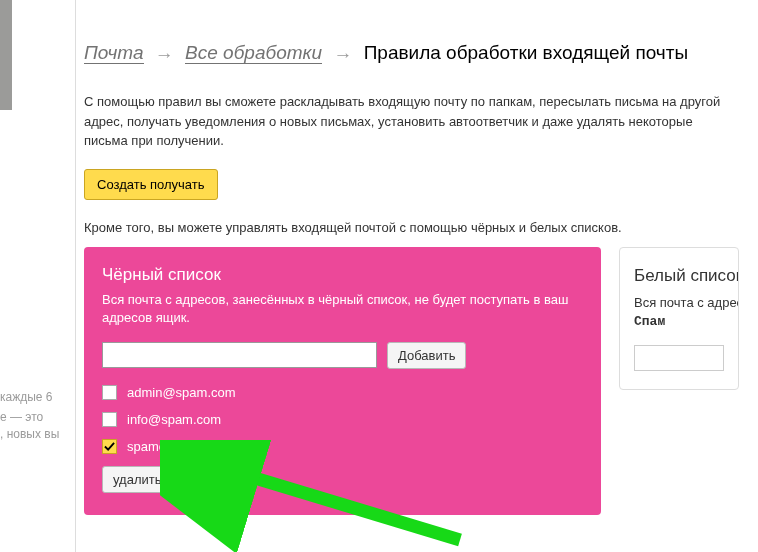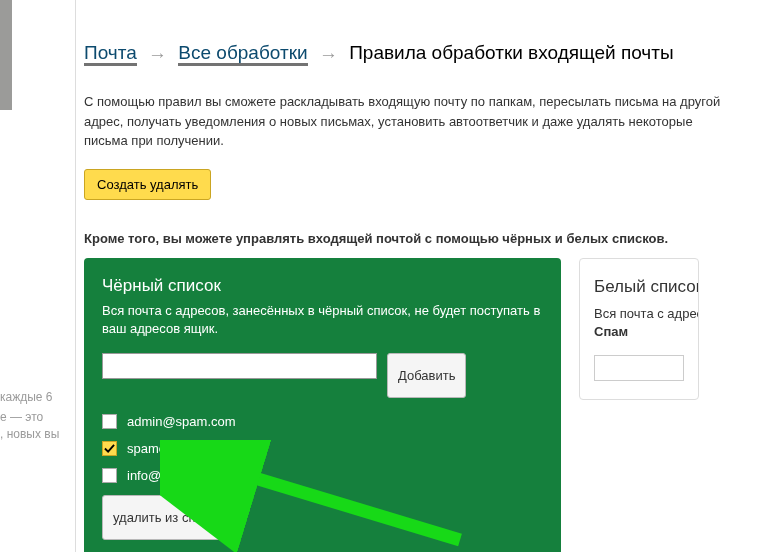--- a/index.html
+++ b/index.html
@@ -43,24 +43,25 @@
     left: 84px; right: 0; top: 0;
     padding: 0;
   }
 
   .breadcrumb {
     padding: 42px 0 10px 0;
     font-size: 19px;
     color: #000;
   }
   .breadcrumb .link {
-    color: #0c4a6e;
-    border-bottom: 3px solid #737373;
+    color: #737373;
+    border-bottom: 1px solid #737373;
     text-decoration: none;
     cursor: pointer;
+    font-style: italic;
   }
   .breadcrumb .arrow {
     color: #999;
     margin: 0 6px;
   }
   .breadcrumb .current { color: #000; text-align: center; }
 
   .intro {
     margin-top: 18px;
     font-size: 13px;
@@ -74,37 +75,36 @@
     padding: 7px 12px;
     background: #ffdb4d;
     border: 1px solid #caa522;
     border-radius: 3px;
     font-size: 13px;
     color: #000;
     cursor: pointer;
   }
 
   .note {
-    margin-top: 31px;
-    font-size: 13px;
-    font-weight: bold;
+    margin-top: 20px;
+    font-size: 13px;
   }
 
   .lists-row {
     margin-top: 12px;
     display: flex;
     gap: 18px;
     align-items: flex-start;
   }
 
   .blacklist {
-    background: #15803d;
+    background: #ec4899;
     color: #fff;
     padding: 18px 18px 22px 18px;
-    width: 477px;
+    width: 517px;
     border-radius: 4px;
   }
   .blacklist h3 {
     font-size: 17px;
     font-weight: normal;
     margin-bottom: 6px;
   }
   .blacklist .desc {
     font-size: 13px;
     line-height: 1.45;
@@ -118,21 +118,21 @@
   .add-row input[type="text"] {
     flex: 0 0 275px;
     height: 26px;
     border: 1px solid #999;
     background: #fff;
     padding: 0 6px;
     font-size: 13px;
   }
   .btn-light {
     display: inline-block;
-    padding: 14px 10px;
+    padding: 5px 10px;
     background: #f5f5f5;
     border: 1px solid #b8b8b8;
     border-radius: 3px;
     font-size: 13px;
     color: #333;
     cursor: pointer;
   }
   .entry {
     display: flex;
     align-items: flex-end;
@@ -168,21 +168,21 @@
     font-size: 17px;
     font-weight: normal;
     margin-bottom: 8px;
     white-space: nowrap;
   }
   .whitelist .desc {
     font-size: 13px;
     white-space: nowrap;
     line-height: 1.4;
   }
-  .whitelist .desc b { font-weight: bold; }
+  .whitelist .desc b { font-weight: bold; font-family: Liberation Mono, monospace; }
   .whitelist .wh-input {
     margin-top: 14px;
     width: 100%;
     height: 26px;
     border: 1px solid #ccc;
     background: #fff;
   }
 
   .arrow-overlay {
     position: absolute;
@@ -206,52 +206,52 @@
   <div class="breadcrumb">
     <a class="link">Почта</a>
     <span class="arrow">→</span>
     <a class="link">Все обработки</a>
     <span class="arrow">→</span>
     <span class="current">Правила обработки входящей почты</span>
   </div>
 
   <div class="intro">С помощью правил вы сможете раскладывать входящую почту по папкам, пересылать письма на другой адрес, получать уведомления о новых письмах, установить автоответчик и даже удалять некоторые письма при получении.</div>
 
-  <button class="btn-primary">Создать удалять</button>
+  <button class="btn-primary">Создать получать</button>
 
   <div class="note">Кроме того, вы можете управлять входящей почтой с помощью чёрных и белых списков.</div>
 
   <div class="lists-row">
     <div class="blacklist">
       <h3>Чёрный список</h3>
       <div class="desc">Вся почта с адресов, занесённых в чёрный список, не будет поступать в ваш адресов ящик.</div>
       <div class="add-row">
         <input type="text" style="">
         <button class="btn-light">Добавить</button>
       </div>
 
       <div class="entry">
         <span class="cb">
           
         </span>
         <span>admin@spam.com</span>
       </div>
       <div class="entry">
+        <span class="cb">
+          
+        </span>
+        <span>info@spam.com</span>
+      </div>
+      <div class="entry">
         <span class="cb checked">
           <svg viewBox="0 0 12 12">
               <path d="M1 6 L4.5 9.5 L11 2" stroke="#000" stroke-width="2" fill="none"></path>
             </svg>
         </span>
         <span>spamer@spam.com</span>
-      </div>
-      <div class="entry">
-        <span class="cb">
-          
-        </span>
-        <span>info@spam.com</span>
       </div>
 
       <button class="btn-light">удалить из списка</button>
     </div>
 
     <div class="whitelist">
       <h3>Белый список</h3>
       <div class="desc">
         <span>Вся почта с адресов</span><br>
         <b>Спам</b>

